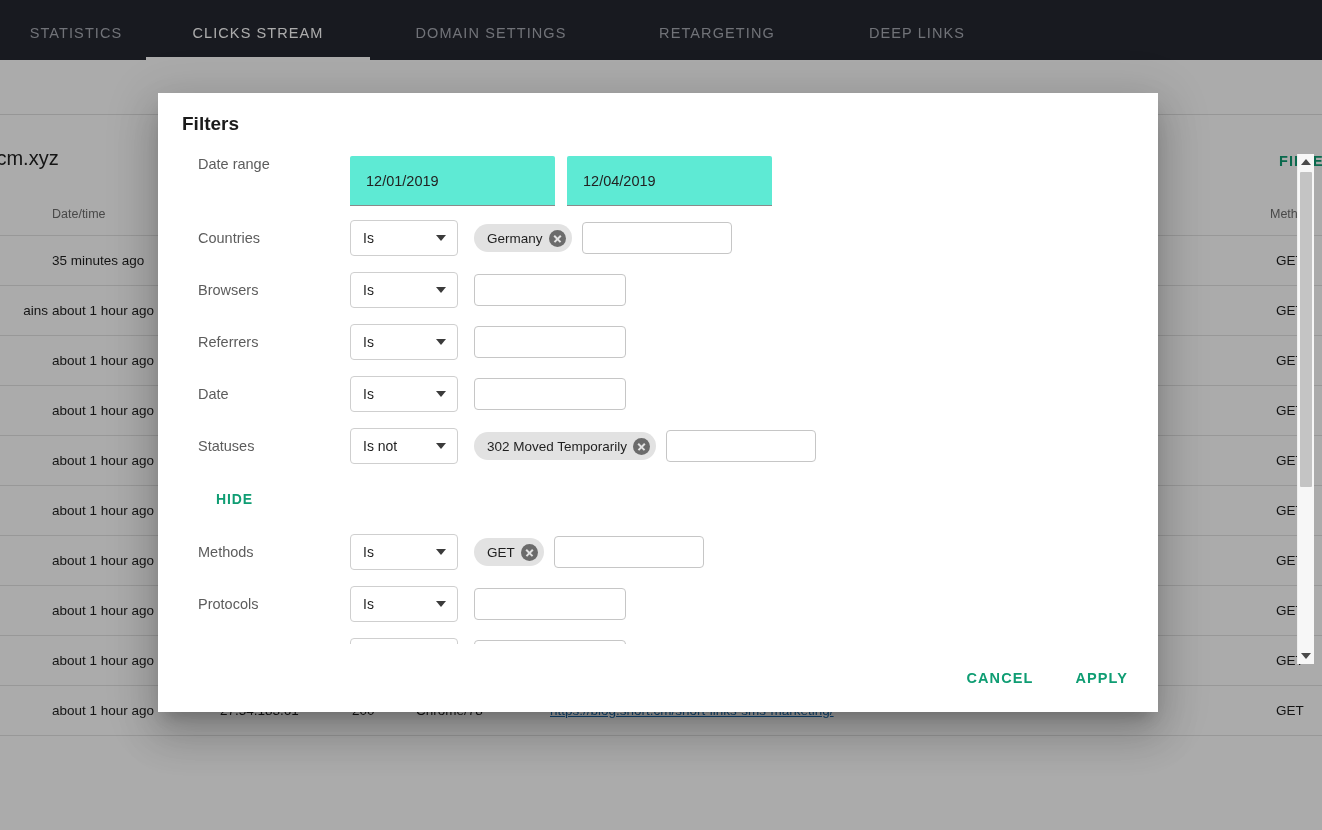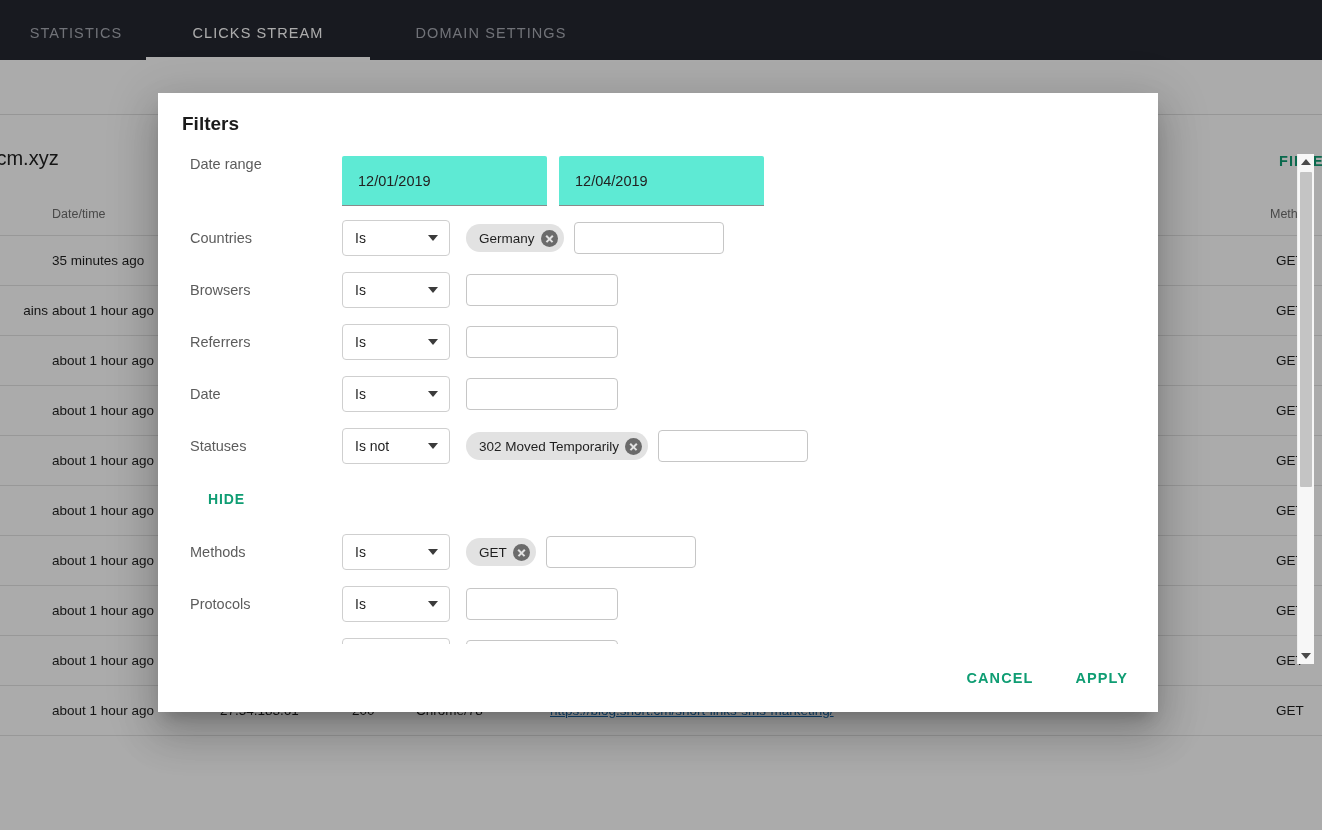--- a/index.html
+++ b/index.html
@@ -158,21 +158,21 @@
     position: absolute;
     left: 24px;
     top: 20px;
     font-size: 19px;
     font-weight: 600;
     color: #1b1b1b;
   }
 
   .modal-scroll {
     position: absolute;
-    left: 8px;
+    left: 16px;
     top: 57px;
     width: 1000px;
     height: 512px;
     overflow: hidden;
   }
   .scroll-inner {
     position: relative;
     padding: 0 0 0 24px;
   }
 
@@ -494,20 +494,22 @@
     </table>
   </div>
 
   <div class="overlay"></div>
 
   <div class="topnav">
     <div class="topnav-inner" id="nav-tabs">
         <div class="nav-tab" style="width: 152px; margin-left: 0px;">STATISTICS</div>
         <div class="nav-tab active" style="width: 224px; margin-left: -6px;">CLICKS STREAM</div>
         <div class="nav-tab" style="width: 238px; margin-left: 2px;">DOMAIN SETTINGS</div>
+        <div class="nav-tab" style="width: 194px; margin-left: 10px;">RETARGETING</div>
+        <div class="nav-tab" style="width: 186px; margin-left: 10px;">DEEP LINKS</div>
       </div>
   </div>
 
   <div class="modal">
     <div class="modal-title">Filters</div>
 
     <div class="modal-scroll">
       <div class="scroll-inner" id="scroll-inner">
 
         <div class="frow date-row">

